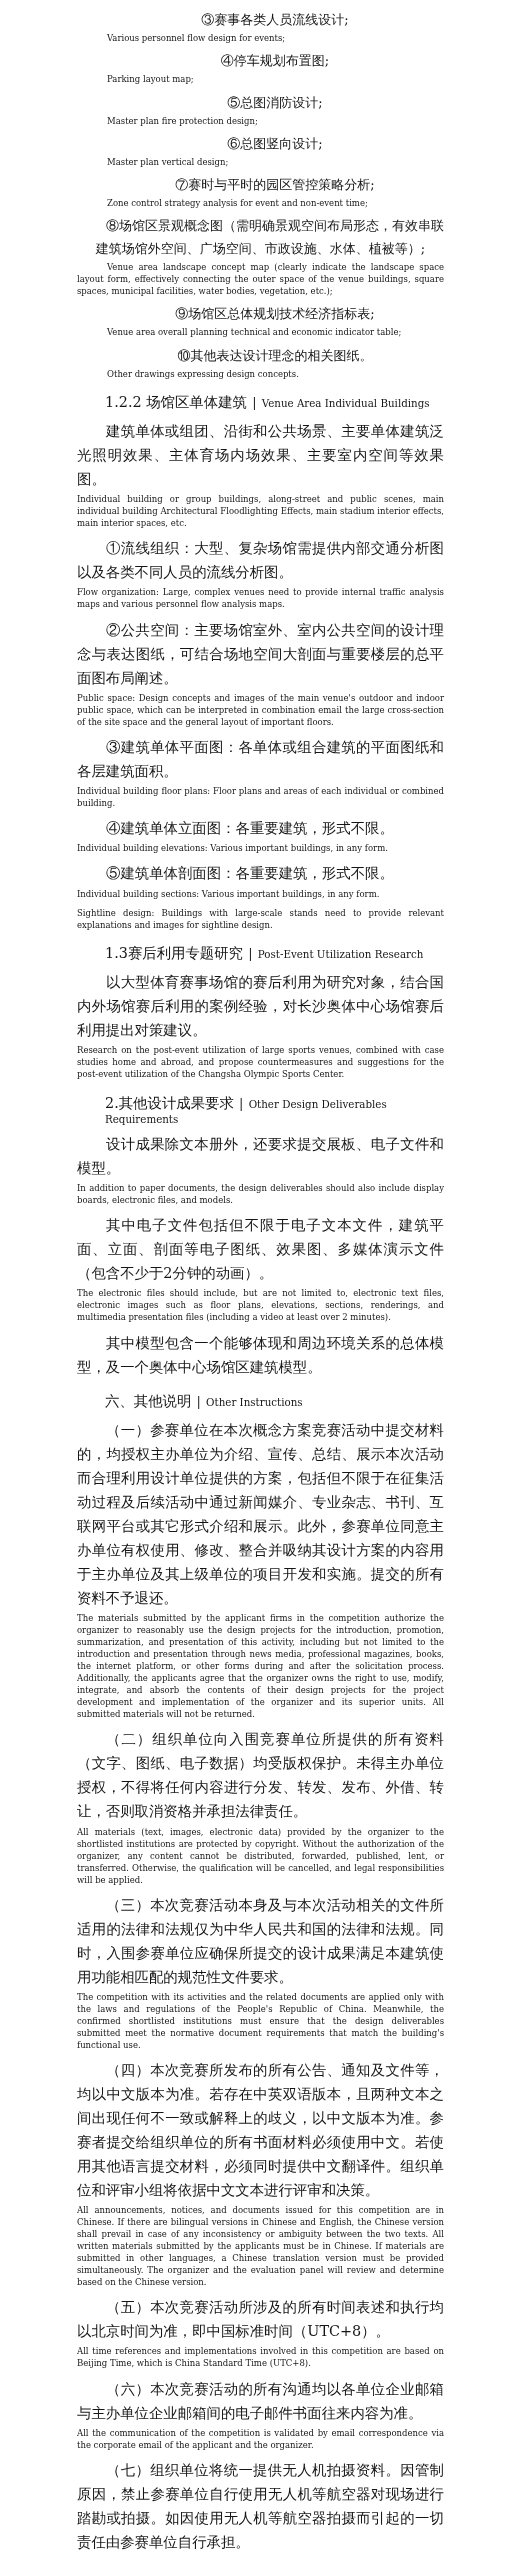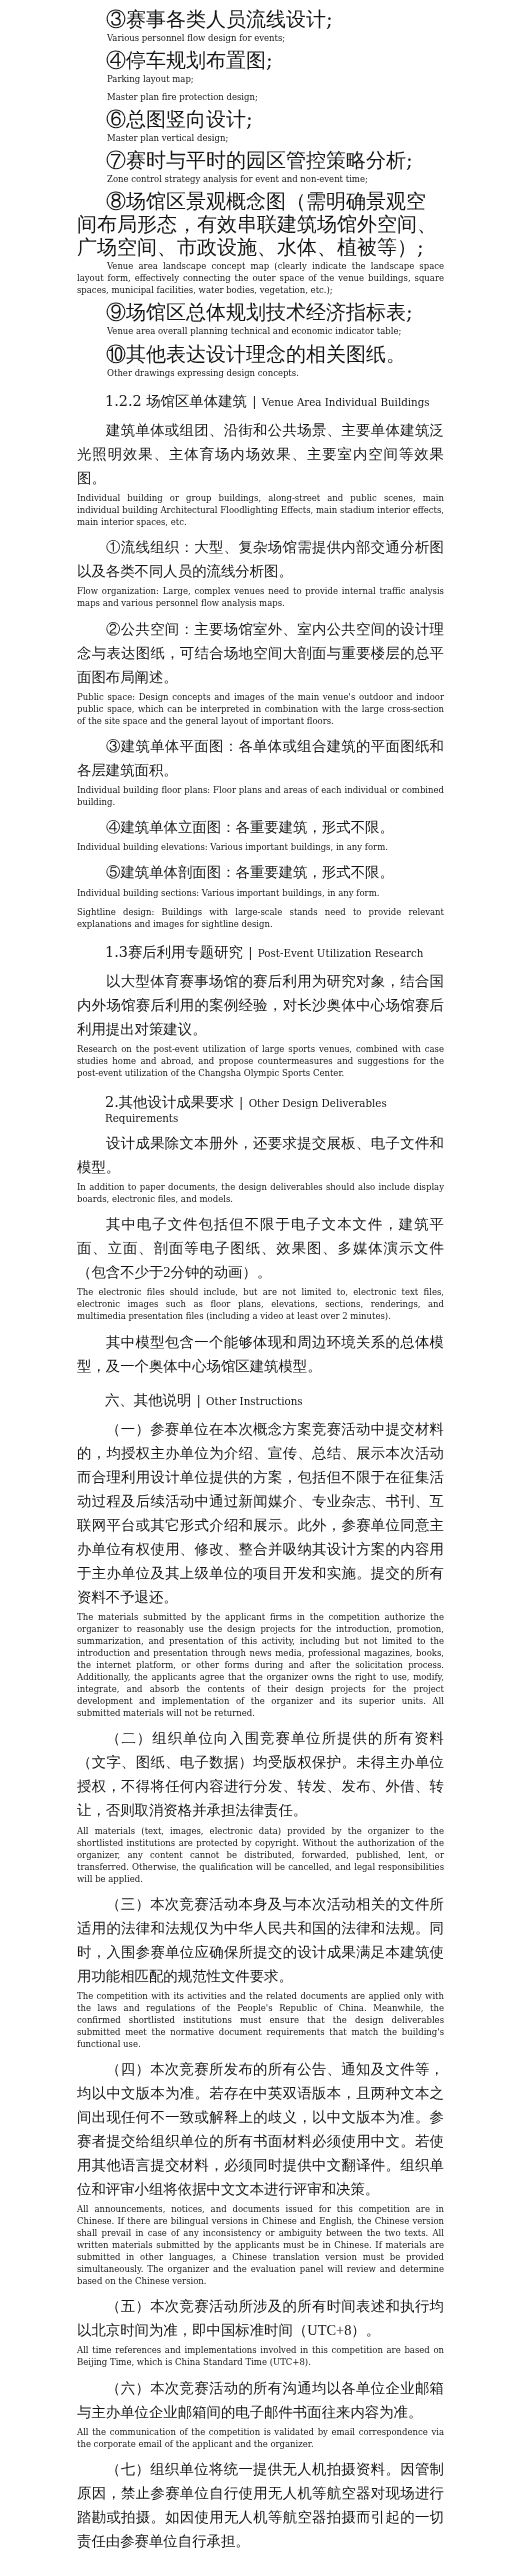--- a/index.html
+++ b/index.html
@@ -3,56 +3,57 @@
 <meta charset="utf-8">
 <style>
   html,body { margin:0; padding:0; background:#fdfdfd; }
   .page {
     width:515px; min-height:3188px; box-sizing:border-box; background:#ffffff;
     padding:4.1px 71px 31px 77px;
     font-family:"DejaVu Serif","Liberation Serif",serif;
     color:#161616;
     overflow:hidden;
   }
-  .zh-item  { font-size:20px; line-height:23px; text-indent:29px; margin:4.1px 0 0; }
+  .zh-item  { font-size:13px; line-height:23px; text-indent:29px; margin:4.1px 0 0;text-align:center; }
   .en-ind   { font-size:8.5px; line-height:12px; text-indent:30px; margin:1px 0 5.2px; text-align:justify; }
-  .zh-para  { font-size:14.4px; line-height:24px; text-indent:29px; margin:5.2px 0 0; text-align:justify;font-family:Liberation Serif, serif; }
+  .zh-para  { font-size:14.4px; line-height:24px; text-indent:29px; margin:5.2px 0 0; text-align:justify; }
   .en-para  { font-size:8.5px; line-height:12px; margin:2.1px 0 7.2px; text-align:justify; }
   .heading  { margin:13.4px 0 7.2px; padding-left:28px; }
   .h1 .hz   { font-family:"Liberation Sans","DejaVu Sans",sans-serif; font-weight:normal; font-size:14.4px; }
   .h2 .hz   { font-weight:normal; font-size:14.4px; }
   .hsep     { font-size:13px; margin:0 5.2px; font-weight:300; color:#222; }
   .hen      { font-size:10.3px; font-weight:normal; }
 </style>
 </head>
 <body>
 
 <div class="page">
     <div class="zh-item">③赛事各类人员流线设计;</div>
     <div class="en-ind">Various personnel flow design for events;</div>
     <div class="zh-item">④停车规划布置图;</div>
     <div class="en-ind">Parking layout map;</div>
+    <div class="zh-item">⑤总图消防设计;</div>
     <div class="en-ind">Master plan fire protection design;</div>
     <div class="zh-item">⑥总图竖向设计;</div>
     <div class="en-ind">Master plan vertical design;</div>
     <div class="zh-item">⑦赛时与平时的园区管控策略分析;</div>
     <div class="en-ind">Zone control strategy analysis for event and non-event time;</div>
     <div class="zh-item">⑧场馆区景观概念图（需明确景观空间布局形态，有效串联建筑场馆外空间、广场空间、市政设施、水体、植被等）;</div>
     <div class="en-ind">Venue area landscape concept map (clearly indicate the landscape space layout form, effectively connecting the outer space of the venue buildings, square spaces, municipal facilities, water bodies, vegetation, etc.);</div>
     <div class="zh-item">⑨场馆区总体规划技术经济指标表;</div>
     <div class="en-ind">Venue area overall planning technical and economic indicator table;</div>
     <div class="zh-item">⑩其他表达设计理念的相关图纸。</div>
     <div class="en-ind">Other drawings expressing design concepts.</div>
     <div class="heading h2"><span class="hz">1.2.2 场馆区单体建筑</span><span class="hsep">|</span><span class="hen">Venue Area Individual Buildings</span></div>
     <div class="zh-para">建筑单体或组团、沿街和公共场景、主要单体建筑泛光照明效果、主体育场内场效果、主要室内空间等效果图。</div>
     <div class="en-para">Individual building or group buildings, along-street and public scenes, main individual building Architectural Floodlighting Effects, main stadium interior effects, main interior spaces, etc.</div>
     <div class="zh-para">①流线组织：大型、复杂场馆需提供内部交通分析图以及各类不同人员的流线分析图。</div>
     <div class="en-para">Flow organization: Large, complex venues need to provide internal traffic analysis maps and various personnel flow analysis maps.</div>
     <div class="zh-para">②公共空间：主要场馆室外、室内公共空间的设计理念与表达图纸，可结合场地空间大剖面与重要楼层的总平面图布局阐述。</div>
-    <div class="en-para">Public space: Design concepts and images of the main venue's outdoor and indoor public space, which can be interpreted in combination with the large cross-section of the site space and the general layout of important floors.</div>
+    <div class="en-para">Public space: Design concepts and images of the main venue's outdoor and indoor public space, which can be interpreted in combination email the large cross-section of the site space and the general layout of important floors.</div>
     <div class="zh-para">③建筑单体平面图：各单体或组合建筑的平面图纸和各层建筑面积。</div>
     <div class="en-para">Individual building floor plans: Floor plans and areas of each individual or combined building.</div>
     <div class="zh-para">④建筑单体立面图：各重要建筑，形式不限。</div>
     <div class="en-para">Individual building elevations: Various important buildings, in any form.</div>
     <div class="zh-para">⑤建筑单体剖面图：各重要建筑，形式不限。</div>
     <div class="en-para">Individual building sections: Various important buildings, in any form.</div>
     <div class="en-para">Sightline design: Buildings with large-scale stands need to provide relevant explanations and images for sightline design.</div>
     <div class="heading h2"><span class="hz">1.3赛后利用专题研究</span><span class="hsep">|</span><span class="hen">Post-Event Utilization Research</span></div>
     <div class="zh-para">以大型体育赛事场馆的赛后利用为研究对象，结合国内外场馆赛后利用的案例经验，对长沙奥体中心场馆赛后利用提出对策建议。</div>
     <div class="en-para">Research on the post-event utilization of large sports venues, combined with case studies home and abroad, and propose countermeasures and suggestions for the post-event utilization of the Changsha Olympic Sports Center.</div>

